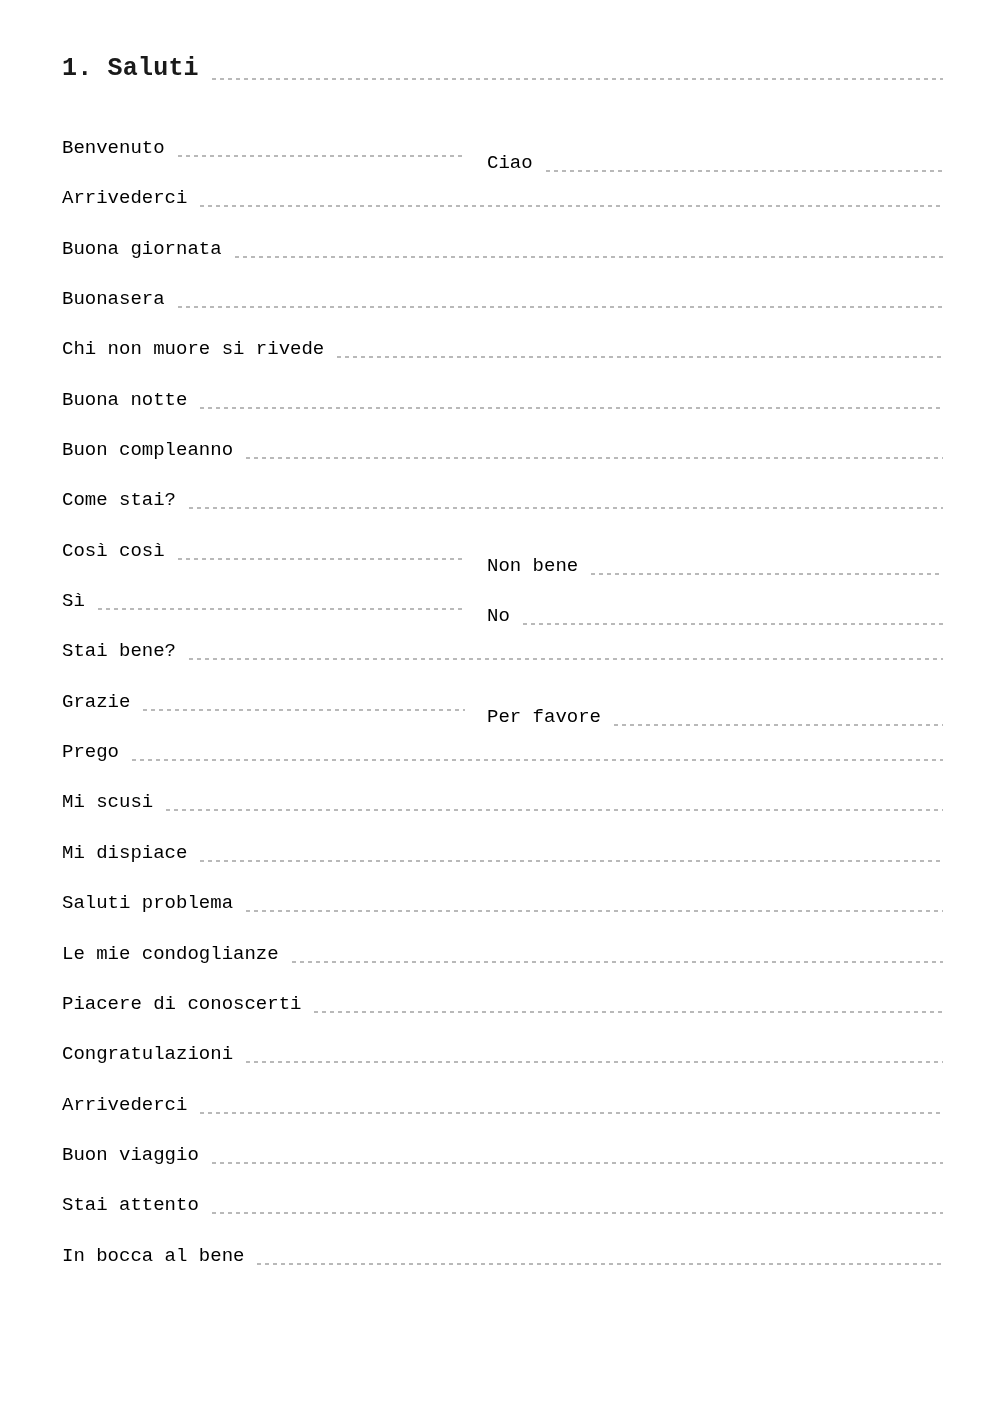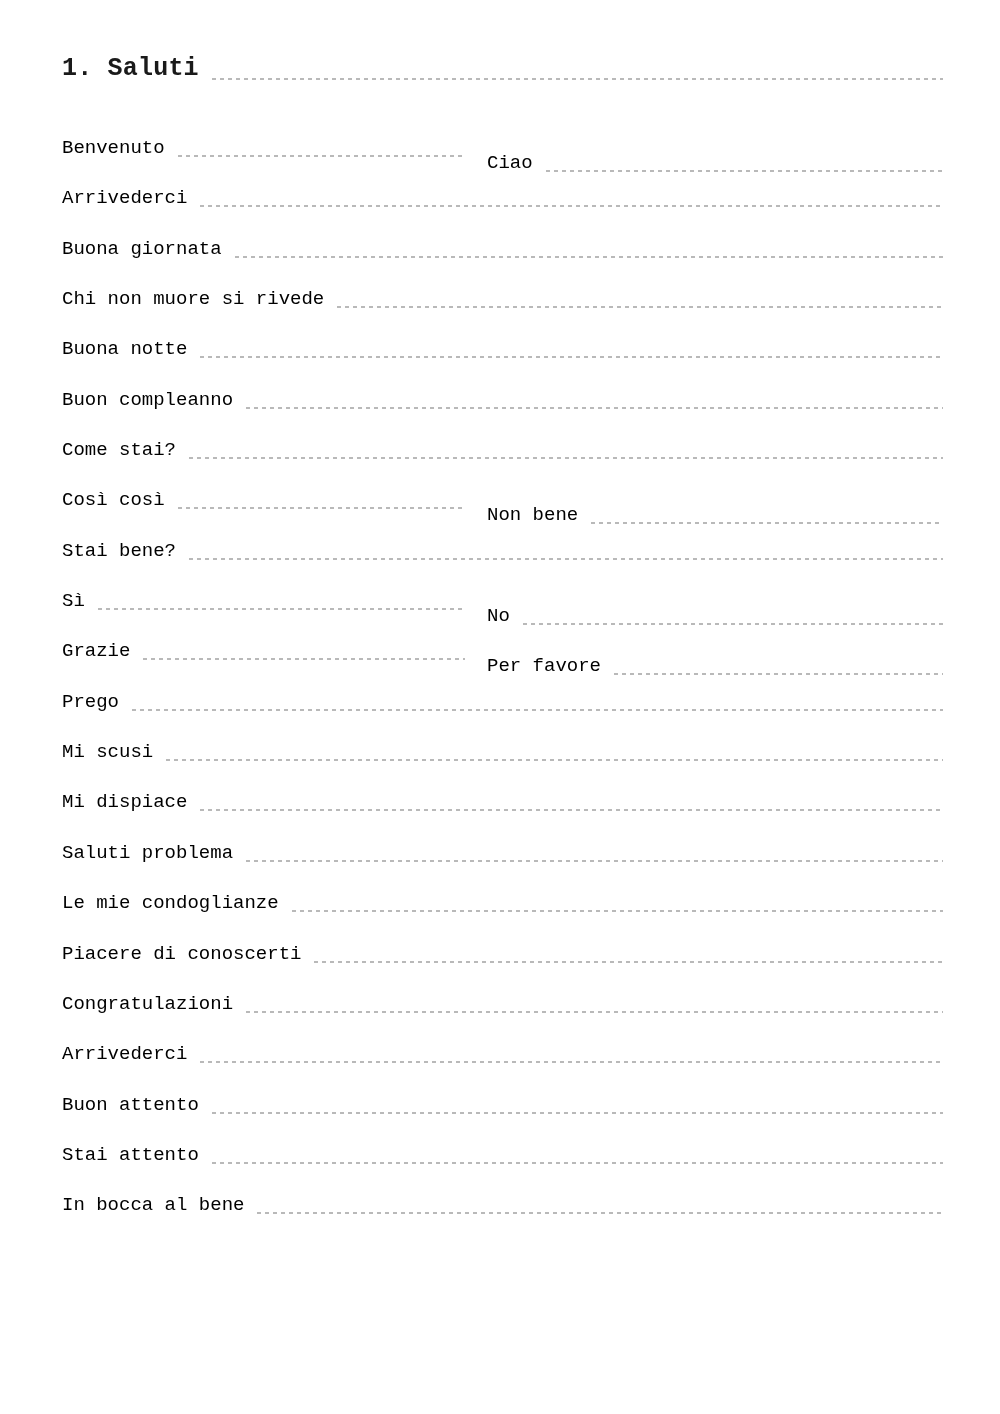--- a/index.html
+++ b/index.html
@@ -83,20 +83,26 @@
       </div>
     </div>
 
     <div class="row">
       <div class="cell full">
         <span class="label">Buona giornata</span>
         <span class="dash-line"></span>
       </div>
     </div>
 
+    <div class="row">
+      <div class="cell full">
+        <span class="label">Buonasera</span>
+        <span class="dash-line"></span>
+      </div>
+    </div>
 
     <div class="row">
       <div class="cell full">
         <span class="label">Chi non muore si rivede</span>
         <span class="dash-line"></span>
       </div>
     </div>
 
     <div class="row">
       <div class="cell full">
@@ -125,39 +131,39 @@
         <span class="label">Così così</span>
         <span class="dash-line"></span>
       </div>
       <div class="cell c2">
         <span class="label">Non bene</span>
         <span class="dash-line"></span>
       </div>
     </div>
 
     <div class="row">
+      <div class="cell c1">
+        <span class="label">Sì</span>
+        <span class="dash-line"></span>
+      </div>
+      <div class="cell c2">
+        <span class="label">No</span>
+        <span class="dash-line"></span>
+      </div>
+    </div>
+
+    <div class="row">
       <div class="cell full">
         <span class="label">Stai bene?</span>
         <span class="dash-line"></span>
       </div>
     </div>
 
     <div class="row">
       <div class="cell c1">
-        <span class="label">Sì</span>
-        <span class="dash-line"></span>
-      </div>
-      <div class="cell c2">
-        <span class="label">No</span>
-        <span class="dash-line"></span>
-      </div>
-    </div>
-
-    <div class="row">
-      <div class="cell c1">
         <span class="label">Grazie</span>
         <span class="dash-line"></span>
       </div>
       <div class="cell c2">
         <span class="label">Per favore</span>
         <span class="dash-line"></span>
       </div>
     </div>
 
     <div class="row">
@@ -211,21 +217,21 @@
 
     <div class="row">
       <div class="cell full">
         <span class="label">Arrivederci</span>
         <span class="dash-line"></span>
       </div>
     </div>
 
     <div class="row">
       <div class="cell full">
-        <span class="label">Buon attento</span>
+        <span class="label">Buon viaggio</span>
         <span class="dash-line"></span>
       </div>
     </div>
 
     <div class="row">
       <div class="cell full">
         <span class="label">Stai attento</span>
         <span class="dash-line"></span>
       </div>
     </div>

